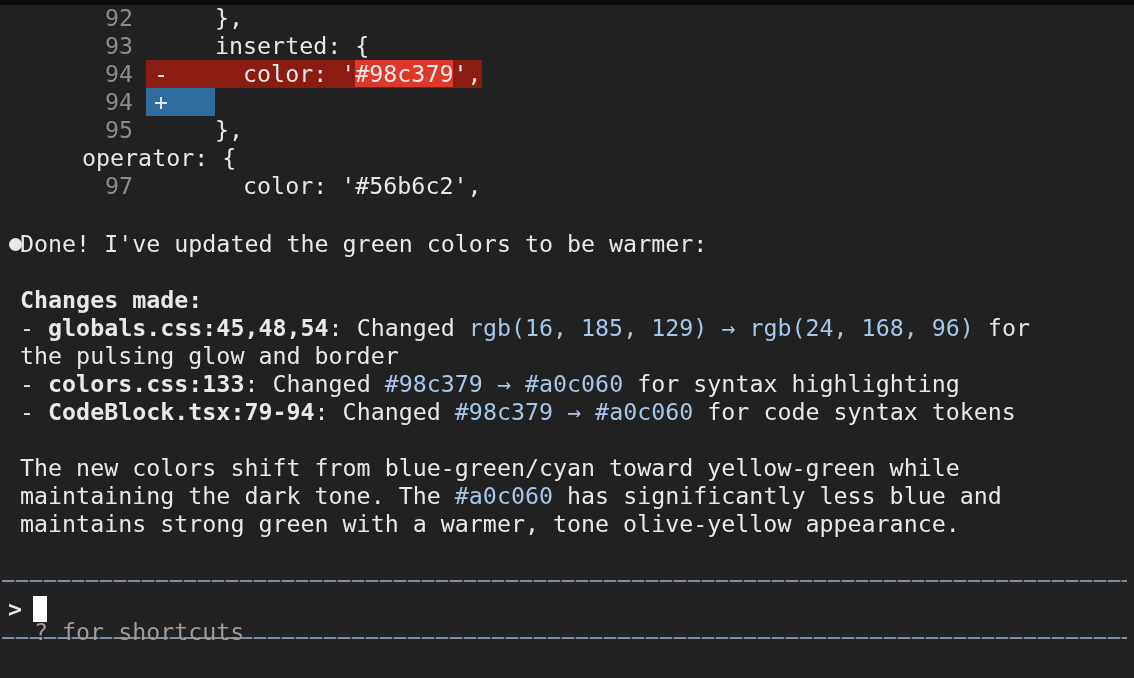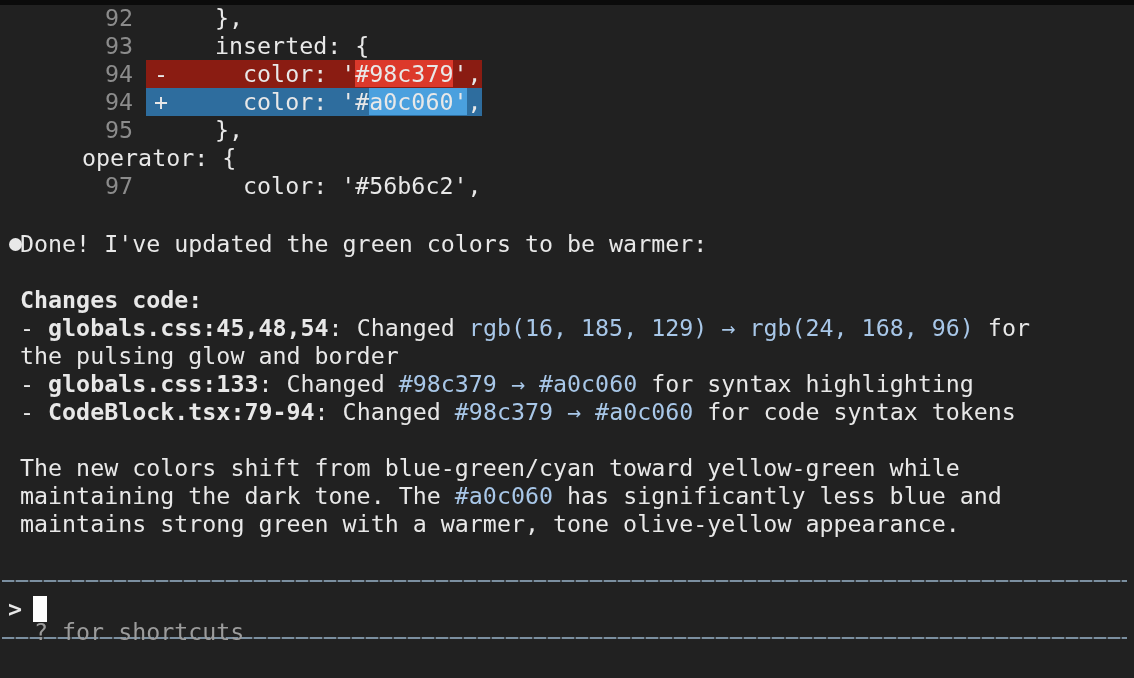--- a/index.html
+++ b/index.html
@@ -61,44 +61,44 @@
       <div class="crow">
         <span class="lnum">93</span>
         <span class="cbody"><span class="marker"></span><span class="ctext"><span>inserted: {</span></span></span>
       </div>
       <div class="crow">
         <span class="lnum">94</span>
         <span class="cbody del"><span class="marker">-</span><span class="ctext"><span>  color: '</span><span class="hl-del">#98c379</span><span>',</span></span></span>
       </div>
       <div class="crow">
         <span class="lnum">94</span>
-        <span class="cbody add"><span class="marker">+</span><span class="ctext"><span>  color: '#</span><span class="hl-add">a0c060'</span><span>,</span></span></span>
+        <span class="cbody add"><span class="marker">+</span></span>
       </div>
       <div class="crow">
         <span class="lnum">95</span>
         <span class="cbody"><span class="marker"></span><span class="ctext"><span>},</span></span></span>
       </div>
       <div class="crow">
         <span class="cbody"><span class="marker"></span><span class="ctext"><span>operator: {</span></span></span>
       </div>
       <div class="crow">
         <span class="lnum">97</span>
         <span class="cbody"><span class="marker"></span><span class="ctext"><span>  color: '#56b6c2',</span></span></span>
       </div>
     </section>
 
   <section class="message">
     <span class="bullet"></span>
     <div class="mlines" id="message-lines">
         <div class="mline"><span>Done! I've updated the green colors to be warmer:</span></div>
         <div class="mline"></div>
-        <div class="mline"><span class="seg-b">Changes code:</span></div>
+        <div class="mline"><span class="seg-b">Changes made:</span></div>
         <div class="mline"><span>- </span><span class="seg-b">globals.css:45,48,54</span><span>: Changed </span><span class="seg-c">rgb(16, 185, 129)</span><span> </span><span class="seg-c">→</span><span> </span><span class="seg-c">rgb(24, 168, 96)</span><span> for</span></div>
         <div class="mline"><span>the pulsing glow and border</span></div>
-        <div class="mline"><span>- </span><span class="seg-b">globals.css:133</span><span>: Changed </span><span class="seg-c">#98c379</span><span> </span><span class="seg-c">→</span><span> </span><span class="seg-c">#a0c060</span><span> for syntax highlighting</span></div>
+        <div class="mline"><span>- </span><span class="seg-b">colors.css:133</span><span>: Changed </span><span class="seg-c">#98c379</span><span> </span><span class="seg-c">→</span><span> </span><span class="seg-c">#a0c060</span><span> for syntax highlighting</span></div>
         <div class="mline"><span>- </span><span class="seg-b">CodeBlock.tsx:79-94</span><span>: Changed </span><span class="seg-c">#98c379</span><span> </span><span class="seg-c">→</span><span> </span><span class="seg-c">#a0c060</span><span> for code syntax tokens</span></div>
         <div class="mline"></div>
         <div class="mline"><span>The new colors shift from blue-green/cyan toward yellow-green while</span></div>
         <div class="mline"><span>maintaining the dark tone. The </span><span class="seg-c">#a0c060</span><span> has significantly less blue and</span></div>
         <div class="mline"><span>maintains strong green with a warmer, tone olive-yellow appearance.</span></div>
       </div>
   </section>
 
   <div class="divider top"></div>
 

